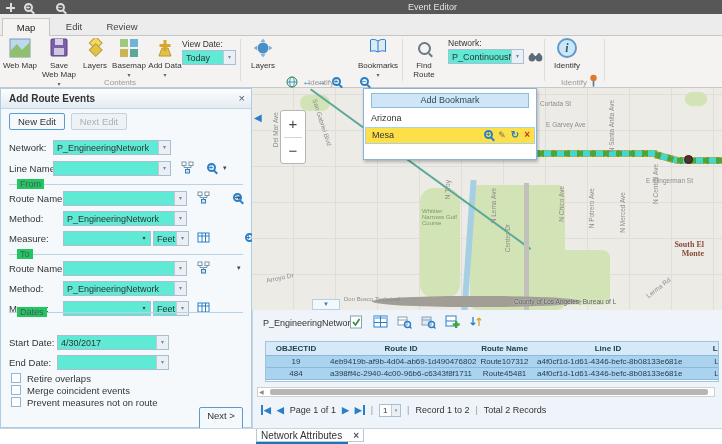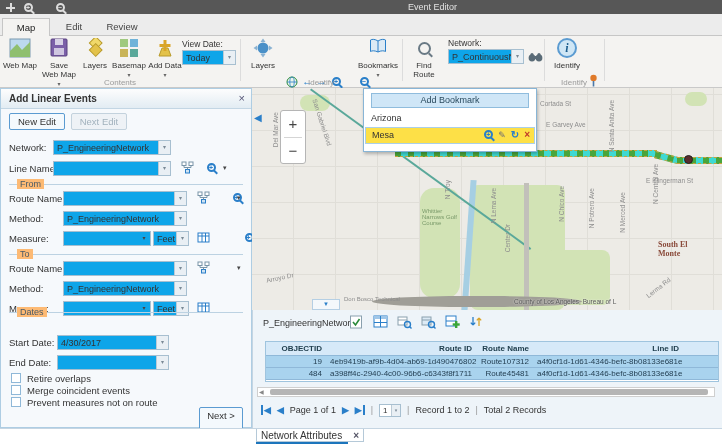--- a/index.html
+++ b/index.html
@@ -24,70 +24,70 @@
 .tab{position:absolute;top:4px;width:48px;height:19px;line-height:18px;text-align:center;font-size:9.5px;color:#444;cursor:default}
 .tab.active{background:#f4f3f1;border:1px solid #c6c6c6;border-bottom:1px solid #f4f3f1;color:#222}
 
 
 .ribbon{position:absolute;left:0;top:36px;width:722px;height:52px;background:#f4f3f1;border-bottom:1px solid #c9c9c9}
 .rsep{position:absolute;top:3px;height:42px;width:1px;background:#dcdcdc}
 .rbtn{position:absolute;top:2px;text-align:center;font-size:8px;color:#333;line-height:9px}
 .rbtn .ric{display:block;height:22px;margin-bottom:1px}
 .grouplab{position:absolute;top:42px;font-size:8px;color:#9a9a9a;text-align:center}
 .caret{font-size:6px;color:#666;line-height:6px}
-.combo{position:absolute;background:#0ea5e9;border:1px solid #a7bfd0;height:15px}
+.combo{position:absolute;background:#5eead4;border:1px solid #a7bfd0;height:15px}
 .combo .val{display:block;padding:2px 14px 0 3px;font-size:9px;white-space:nowrap;overflow:hidden;color:#333}
 .combo .arr{position:absolute;right:0;top:0;bottom:0;width:12px;background:#e9eff4;border-left:1px solid #bccbd6;
   color:#7a8a96;font-size:6px;text-align:center;line-height:13px}
 .navarrow{font-size:11px;color:#2a7fc9;font-weight:bold;line-height:12px}
 
 
 .panel{position:absolute;left:0;top:88px;width:252px;height:340px;background:#f6f9fc;border:1px solid #aecde3}
 .phead{position:absolute;left:0;top:0;right:0;height:20px;background:linear-gradient(#fdfdfd,#e2ecf3);border-bottom:1px solid #c3d6e4}
 .ptitle{position:absolute;left:8px;top:4px;font-size:10px;font-weight:bold;color:#333}
 .pclose{position:absolute;right:6px;top:3px;font-size:11px;color:#557;cursor:default}
 .btn{position:absolute;background:#f4f9fd;border:1px solid #5b9bd1;border-radius:2px;font-size:9.5px;color:#333;text-align:center;line-height:15px}
 .btn.disabled{border-color:#c3d2dd;color:#a2b2bd;background:#eef2f6}
 .lab{position:absolute;font-size:9.5px;color:#333}
 .legend{position:absolute;left:8px;right:8px;border-top:1px solid #bcd2e2;height:1px}
-.legend span{position:absolute;top:-6px;left:8px;background:#fdba74;padding:0 3px;font-size:9px;color:#4a5a66}
+.legend span{position:absolute;top:-6px;left:8px;background:#22c55e;padding:0 3px;font-size:9px;color:#4a5a66}
 .cb{position:absolute;width:10px;height:10px;background:#fff;border:1px solid #8fb8d8}
 .icbtn{position:absolute;color:#2a7fc9}
 
 
 .map{position:absolute;left:252px;top:88px;width:470px;height:222px;overflow:hidden;
   background:
   repeating-linear-gradient(90deg,transparent 0 41px,#e0ded8 41px 42px),
   repeating-linear-gradient(0deg,transparent 0 35px,#e0ded8 35px 36px),
   #edebe6}
 .park{position:absolute;background:#d2e3b5;border-radius:8px}
 .river{position:absolute;background:#a6cfe3}
 .road{position:absolute;background:#c2c0ba}
 .rseg{position:absolute;height:7px;background:repeating-linear-gradient(90deg,#49a53c 0 6px,#3fd9d2 6px 13px);
   border-top:1px dashed #c9a23a;border-bottom:1px dashed #c9a23a}
 .rmarker{position:absolute;width:9px;height:9px;border-radius:50%;background:#5a2d2d;border:1px solid #222}
 .mlabel{position:absolute;font-size:6.5px;color:#8d8d8d;white-space:nowrap}
 .vlabel{position:absolute;writing-mode:vertical-rl;transform:rotate(180deg);font-size:6.5px;color:#8d8d8d}
 .zoomctl{position:absolute;left:28px;top:22px;width:26px;height:54px;background:#fff;border:1px solid #b5b5b5;border-radius:3px}
 .zbtn{position:absolute;left:0;width:24px;height:26px;text-align:center;font-size:15px;color:#444;line-height:26px}
-.popup{position:absolute;left:111px;top:0;width:174px;height:64px;background:#fff;border:1px solid #88b5d6;
+.popup{position:absolute;left:111px;top:0;width:174px;height:72px;background:#fff;border:1px solid #88b5d6;
   box-shadow:1px 2px 3px rgba(0,0,0,.25);z-index:40}
 .pbtn{position:absolute;left:7px;top:4px;right:7px;height:15px;background:#cfe6f7;border:1px solid #8fbcdd;
   font-size:9px;text-align:center;line-height:13px;color:#2a4a5e}
 .pitem{position:absolute;left:1px;right:1px;height:15px;font-size:9px;color:#333;padding:2px 6px}
 .pitem.sel{background:#fde047;border:1px solid #aacfe8}
 .pitem .pics{position:absolute;right:4px;top:1px;display:flex;gap:5px;align-items:center}
 
 
 .bottom{position:absolute;left:252px;top:310px;width:470px;height:118px;background:#eef4f9;border-left:1px solid #c5d5e2}
 .tlab{position:absolute;left:10px;top:8px;font-size:9px;color:#333}
 .ticon{position:absolute;top:5px;width:15px;height:15px}
 .tablewrap{position:absolute;left:12px;top:31px;width:454px;height:41px;overflow:hidden;border:1px solid #9fc4de;background:#fff}
 table{border-collapse:collapse;table-layout:fixed;width:517px}
-th,td{font-size:8px;padding:0 4px;height:12px;text-align:right;white-space:nowrap;overflow:hidden;border-bottom:1px solid #8fb8d8}
+th,td{font-size:8px;padding:0 4px;height:12px;text-align:center;white-space:nowrap;overflow:hidden;border-bottom:1px solid #8fb8d8}
 th{background:#d6e9f8;font-weight:bold;color:#22404f;height:13px}
 td{background:#a9d3ee;color:#1f3a4d}
 .c1{width:60px}.c2{width:150px}.c3{width:57px}.c4{width:150px}.c5{width:100px}
 .hscroll{position:absolute;left:4px;top:77px;width:458px;height:10px;background:#fff;border:1px solid #cfcfcf}
 .hthumb{position:absolute;left:12px;top:1px;right:6px;height:6px;background:#b5b5b5;border-radius:2px}
 .harrow{position:absolute;left:1px;top:0px;font-size:6px;color:#888;line-height:8px}
 .pgbar{position:absolute;left:8px;top:93px;height:14px;display:flex;align-items:center;gap:6px;font-size:9px;color:#333}
 .pgic{color:#2a7fc9;font-size:9px;font-weight:bold}
 .pgic.bar-l{border-left:2px solid #2a7fc9;padding-left:1px}
 .pgic.bar-r{border-right:2px solid #2a7fc9;padding-right:1px}
@@ -263,21 +263,21 @@
           <circle cx="5.5" cy="4" r="3.2" fill="#e07a2a"></circle>
           <line x1="5.5" y1="7" x2="5.5" y2="12.5" stroke="#4a78a8" stroke-width="1.6"></line>
         </svg>
     </span>
     <div class="grouplab" style="left:544px;width:60px">Identify</div>
     <div class="rsep" style="left:604px"></div>
   </div>
 
   <div class="panel">
     <div class="phead">
-      <span class="ptitle">Add Linear Events</span>
+      <span class="ptitle">Add Route Events</span>
       <span class="pclose">×</span>
     </div>
     <div class="btn" style="left:8px;top:24px;width:56px;height:17px">New Edit</div>
     <div class="btn disabled" style="left:70px;top:24px;width:56px;height:17px">Next Edit</div>
 
     <span class="lab" style="left:8px;top:53px">Network:</span>
     <div class="combo" style="left:52px;top:51px;width:118px">
       <span class="val">P_EngineeringNetwork</span>
       <span class="arr">▾</span>
     </div>
@@ -426,21 +426,21 @@
     <div class="road" style="left:120px;top:208px;width:210px;height:11px;border-radius:50%/6px;background:#a09e97"></div>
 
     <div class="rseg" style="left:143px;top:62px;width:262px"></div>
     <div class="rseg" style="left:403px;top:63px;width:24px;transform:rotate(15deg);transform-origin:left center"></div>
     <div class="rseg" style="left:425px;top:69px;width:45px"></div>
     <div class="rmarker" style="left:432px;top:67px"></div>
 
     <span class="mlabel" style="left:288px;top:12px">Cortada St</span>
     <span class="mlabel" style="left:294px;top:33px">E Garvey Ave</span>
     <span class="mlabel" style="left:394px;top:89px">E Klingerman St</span>
-    <span class="mlabel" style="left:406px;top:152px;width:46px;white-space:normal;text-align:left;font-family:'Liberation Serif',serif;font-weight:bold;font-size:8px;color:#8a4a3a">South El Monte</span>
+    <span class="mlabel" style="left:406px;top:152px;width:46px;white-space:normal;text-align:right;font-family:'Liberation Serif',serif;font-weight:bold;font-size:8px;color:#8a4a3a">South El Monte</span>
     <span class="mlabel" style="left:262px;top:210px;color:#555;text-shadow:0 0 2px #fff">County of Los Angeles, Bureau of L</span>
     <span class="mlabel" style="left:170px;top:120px;width:42px;white-space:normal;color:#7a9a6a;font-size:6px">Whittier Narrows Golf Course</span>
     <span class="vlabel" style="left:20px;top:24px">Del Mar Ave</span>
     <span class="mlabel" style="left:66px;top:10px;transform:rotate(72deg);transform-origin:left top">San Gabriel Blvd</span>
     <span class="vlabel" style="left:238px;top:100px">N Lema Ave</span>
     <span class="vlabel" style="left:192px;top:92px">N Troy</span>
     <span class="vlabel" style="left:252px;top:136px">Center Dr</span>
     <span class="vlabel" style="left:306px;top:98px">N Chico Ave</span>
     <span class="vlabel" style="left:336px;top:100px">N Potrero Ave</span>
     <span class="vlabel" style="left:367px;top:104px">N Merced Ave</span>

